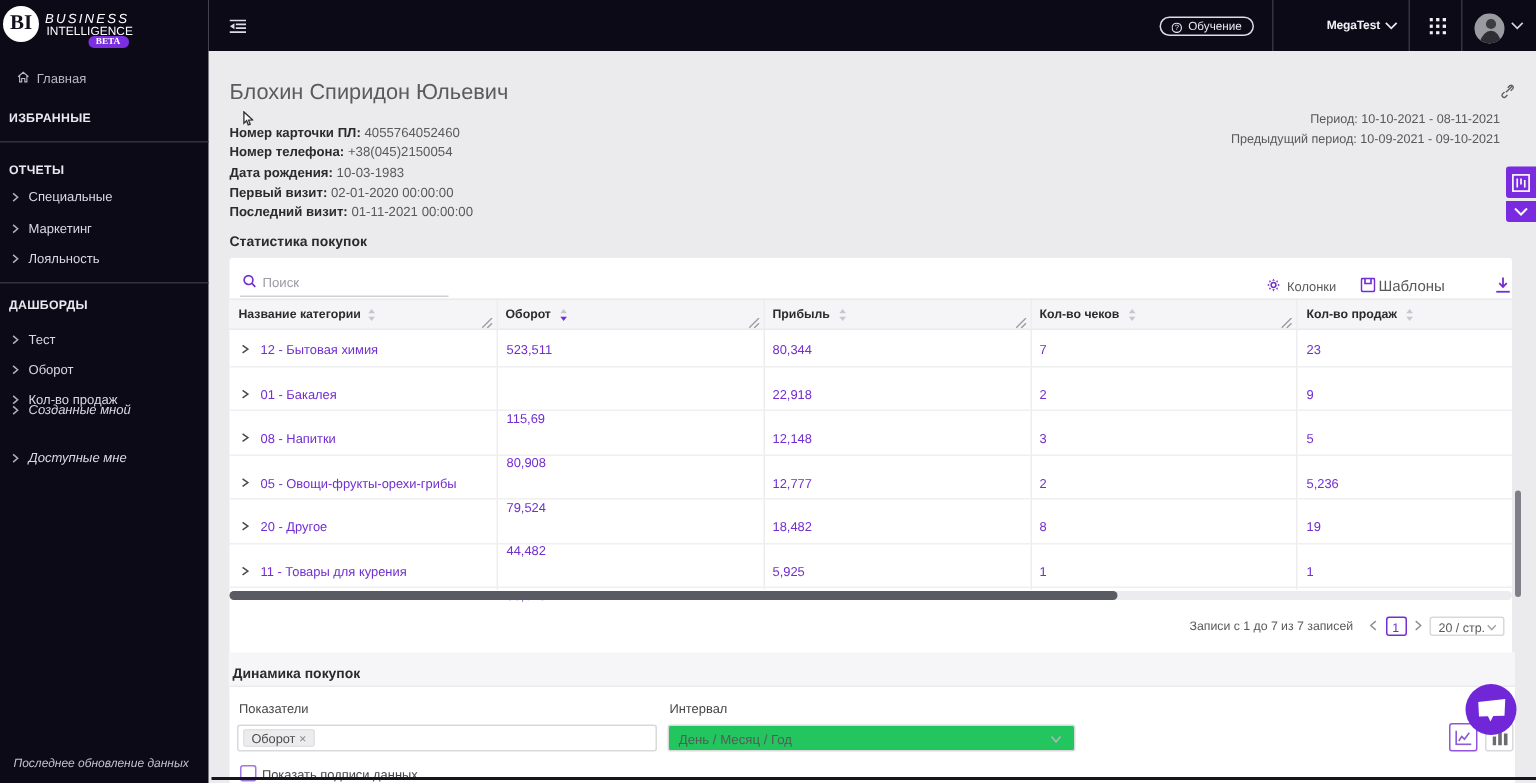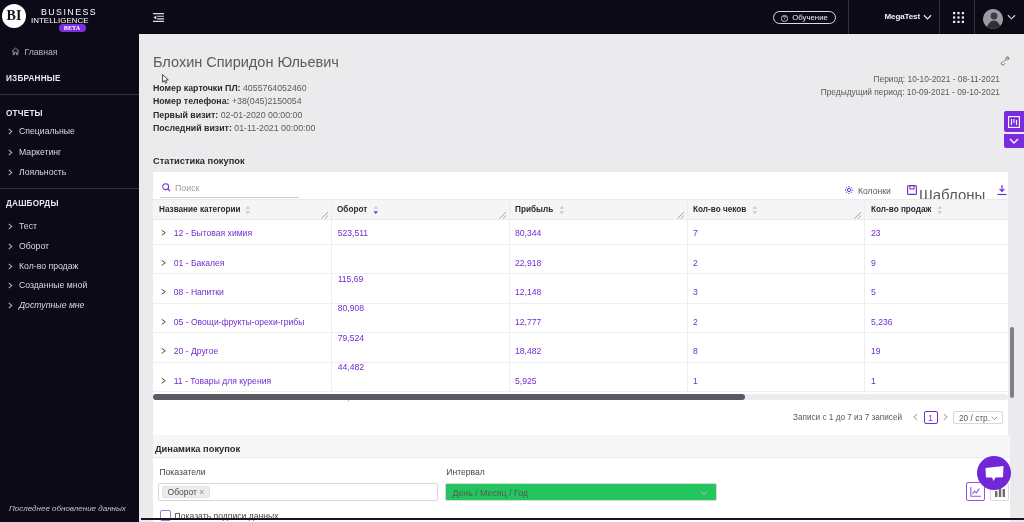--- a/index.html
+++ b/index.html
@@ -30,21 +30,21 @@
   .row .c3 { position:absolute; margin-top:4px; left:362px; top:50%; transform:translateY(-50%); }
   .row .c4 { position:absolute; margin-top:4px; left:540px; top:50%; transform:translateY(-50%); }
   .row .c5 { position:absolute; margin-top:4px; left:718px; top:50%; transform:translateY(-50%); }
 </style>
 </head>
 <body>
 
 <div id="sidebar">
 
   <div class="abs" style="left:2px;top:4px;width:24px;height:24px;border-radius:50%;background:#fff;color:#14111f;text-align:center;line-height:24px;font-family:'Liberation Serif',serif;font-weight:bold;font-size:14px;">BI</div>
-  <div class="abs" style="left:41px;top:6.5px;font-size:8.8px;letter-spacing:1.45px;color:#fff;">BUSINESS</div>
+  <div class="abs" style="left:30px;top:6.5px;font-size:8.8px;letter-spacing:1.45px;color:#fff;font-style:italic;">BUSINESS</div>
   <div class="abs" style="left:31px;top:15.5px;font-size:7.9px;letter-spacing:0.05px;color:#fff;">INTELLIGENCE</div>
   <div class="abs" style="left:58.5px;top:24px;width:27px;height:7.5px;background:#7b2fe0;border-radius:3.75px;color:#fff;font-family:'Liberation Serif',serif;font-weight:bold;font-size:6.2px;text-align:center;line-height:7.5px;">BETA</div>
 
   <svg class="abs" style="left:11px;top:47px;" width="9" height="9" viewBox="0 0 13 12">
       <path d="M1.5 5.5 L6.5 1.2 L11.5 5.5 M3 4.8 V10.5 H5 V7.2 H8 V10.5 H10 V4.8" fill="none" stroke="#b9b9c6" stroke-width="1.1"></path>
     </svg>
   <div class="sb-item" style="left:24.5px;top:47px;color:#b9b9c6;">Главная</div>
 
   <div class="sb-head" style="top:73.5px;">ИЗБРАННЫЕ</div>
   <div class="sb-divider" style="top:94px;"></div>
@@ -64,21 +64,21 @@
   <div class="sb-head" style="top:199px;">ДАШБОРДЫ</div>
   <div class="sb-item" style="left:19px;top:221px;">Тест<svg class="sb-caret" style="left:-11px;top:2px;" width="4.5" height="7" viewBox="0 0 6 9">
         <path d="M1 1 L5 4.5 L1 8" fill="none" stroke="#aeaebc" stroke-width="1.4"></path>
       </svg></div>
   <div class="sb-item" style="left:19px;top:241px;">Оборот<svg class="sb-caret" style="left:-11px;top:2px;" width="4.5" height="7" viewBox="0 0 6 9">
         <path d="M1 1 L5 4.5 L1 8" fill="none" stroke="#aeaebc" stroke-width="1.4"></path>
       </svg></div>
   <div class="sb-item" style="left:19px;top:261px;">Кол-во продаж<svg class="sb-caret" style="left:-11px;top:2px;" width="4.5" height="7" viewBox="0 0 6 9">
         <path d="M1 1 L5 4.5 L1 8" fill="none" stroke="#aeaebc" stroke-width="1.4"></path>
       </svg></div>
-  <div class="sb-item" style="left:19px;top:280px;">Созданные мной<svg class="sb-caret" style="left:-11px;top:2px;" width="4.5" height="7" viewBox="0 0 6 9">
+  <div class="sb-item" style="left:19px;top:268px;font-style:italic;">Созданные мной<svg class="sb-caret" style="left:-11px;top:2px;" width="4.5" height="7" viewBox="0 0 6 9">
         <path d="M1 1 L5 4.5 L1 8" fill="none" stroke="#aeaebc" stroke-width="1.4"></path>
       </svg></div>
   <div class="sb-item" style="left:19px;top:300px;font-style:italic;">Доступные мне<svg class="sb-caret" style="left:-11px;top:2px;" width="4.5" height="7" viewBox="0 0 6 9">
         <path d="M1 1 L5 4.5 L1 8" fill="none" stroke="#aeaebc" stroke-width="1.4"></path>
       </svg></div>
 
   <div class="abs" style="left:9px;top:492.5px;font-size:8px;font-weight:bold;color:#d5d5df;white-space:nowrap;margin-top:44px;">Сегодня в 01:01</div>
   <div class="abs" style="left:9px;top:503.5px;font-size:8px;font-style:italic;color:#c2c2cf;white-space:nowrap;">Последнее обновление данных</div>
 </div>
 <div id="header">
@@ -141,20 +141,21 @@
       <g stroke="#5f5f5f" stroke-width="1.2" fill="none">
         <path d="M5 7 L10.2 1.8"></path>
         <path d="M6.5 3.2 L8.3 1.4 a1.8 1.8 0 0 1 2.5 2.5 L9 5.7"></path>
         <path d="M5.5 5.3 L3.7 7.1 a1.8 1.8 0 0 0 2.5 2.5 L8 7.8" transform="translate(-1.7,1.4)"></path>
       </g>
     </svg>
 
   <div class="abs" style="left:14px;top:48px;font-size:8.8px;line-height:13.3px;">
     <div><span class="lbl">Номер карточки ПЛ:</span> <span class="val">4055764052460</span></div>
     <div><span class="lbl">Номер телефона:</span> <span class="val">+38(045)2150054</span></div>
+    <div><span class="lbl">Дата рождения:</span> <span class="val">10-03-1983</span></div>
     <div><span class="lbl">Первый визит:</span> <span class="val">02-01-2020 00:00:00</span></div>
     <div><span class="lbl">Последний визит:</span> <span class="val">01-11-2021 00:00:00</span></div>
   </div>
 
   <div class="abs" style="right:24px;top:39px;font-size:8.4px;line-height:13.2px;color:#595959;text-align:right;">
     <div>Период: 10-10-2021 - 08-11-2021</div>
     <div>Предыдущий период: 10-09-2021 - 09-10-2021</div>
   </div>
 
   <div class="abs" style="right:0;top:77px;width:20px;height:21px;background:#7a2be0;border-radius:2px 0 0 2px;">
@@ -188,21 +189,21 @@
           <path d="M10 1.5 L11.8 4.2 H8.2 Z M10 18.5 L8.2 15.8 H11.8 Z M1.5 10 L4.2 8.2 V11.8 Z M18.5 10 L15.8 11.8 V8.2 Z M4 4 L7 4.8 L4.8 7 Z M16 4 L15.2 7 L13 4.8 Z M4 16 L4.8 13 L7 15.2 Z M16 16 L13 15.2 L15.2 13 Z" fill="#722ed1" stroke="none"></path>
         </g>
       </svg>
     <div class="abs" style="left:705px;top:14.5px;font-size:8.6px;color:#595959;">Колонки</div>
     <svg class="abs" style="left:754px;top:13.5px;" width="10" height="10" viewBox="0 0 10 10">
         <g fill="none" stroke="#722ed1" stroke-width="1.1">
           <rect x="0.6" y="0.6" width="8.8" height="8.8" rx="1"></rect>
           <path d="M3 0.8 V4 H7 V0.8"></path>
         </g>
       </svg>
-    <div class="abs" style="left:766px;top:14.5px;font-size:15px;color:#595959;">Шаблоны</div>
+    <div class="abs" style="left:766px;top:14.5px;font-size:10px;color:#595959;">Шаблоны</div>
     <svg class="abs" style="left:843px;top:12px;" width="12" height="12" viewBox="0 0 12 12">
         <g stroke="#722ed1" stroke-width="1.2" fill="none">
           <path d="M6 1 V7 M3.5 4.8 L6 7.3 L8.5 4.8"></path>
           <path d="M1.5 10.5 H10.5"></path>
         </g>
       </svg>
 
     <div class="abs" style="left:0;top:27px;width:855px;height:21px;background:#f5f5f7;border-top:1px solid #eaeaec;border-bottom:1px solid #eaeaec;"></div>
 
     <div class="abs" style="left:178px;top:27px;width:1px;height:194px;background:#ededf0;"></div>

